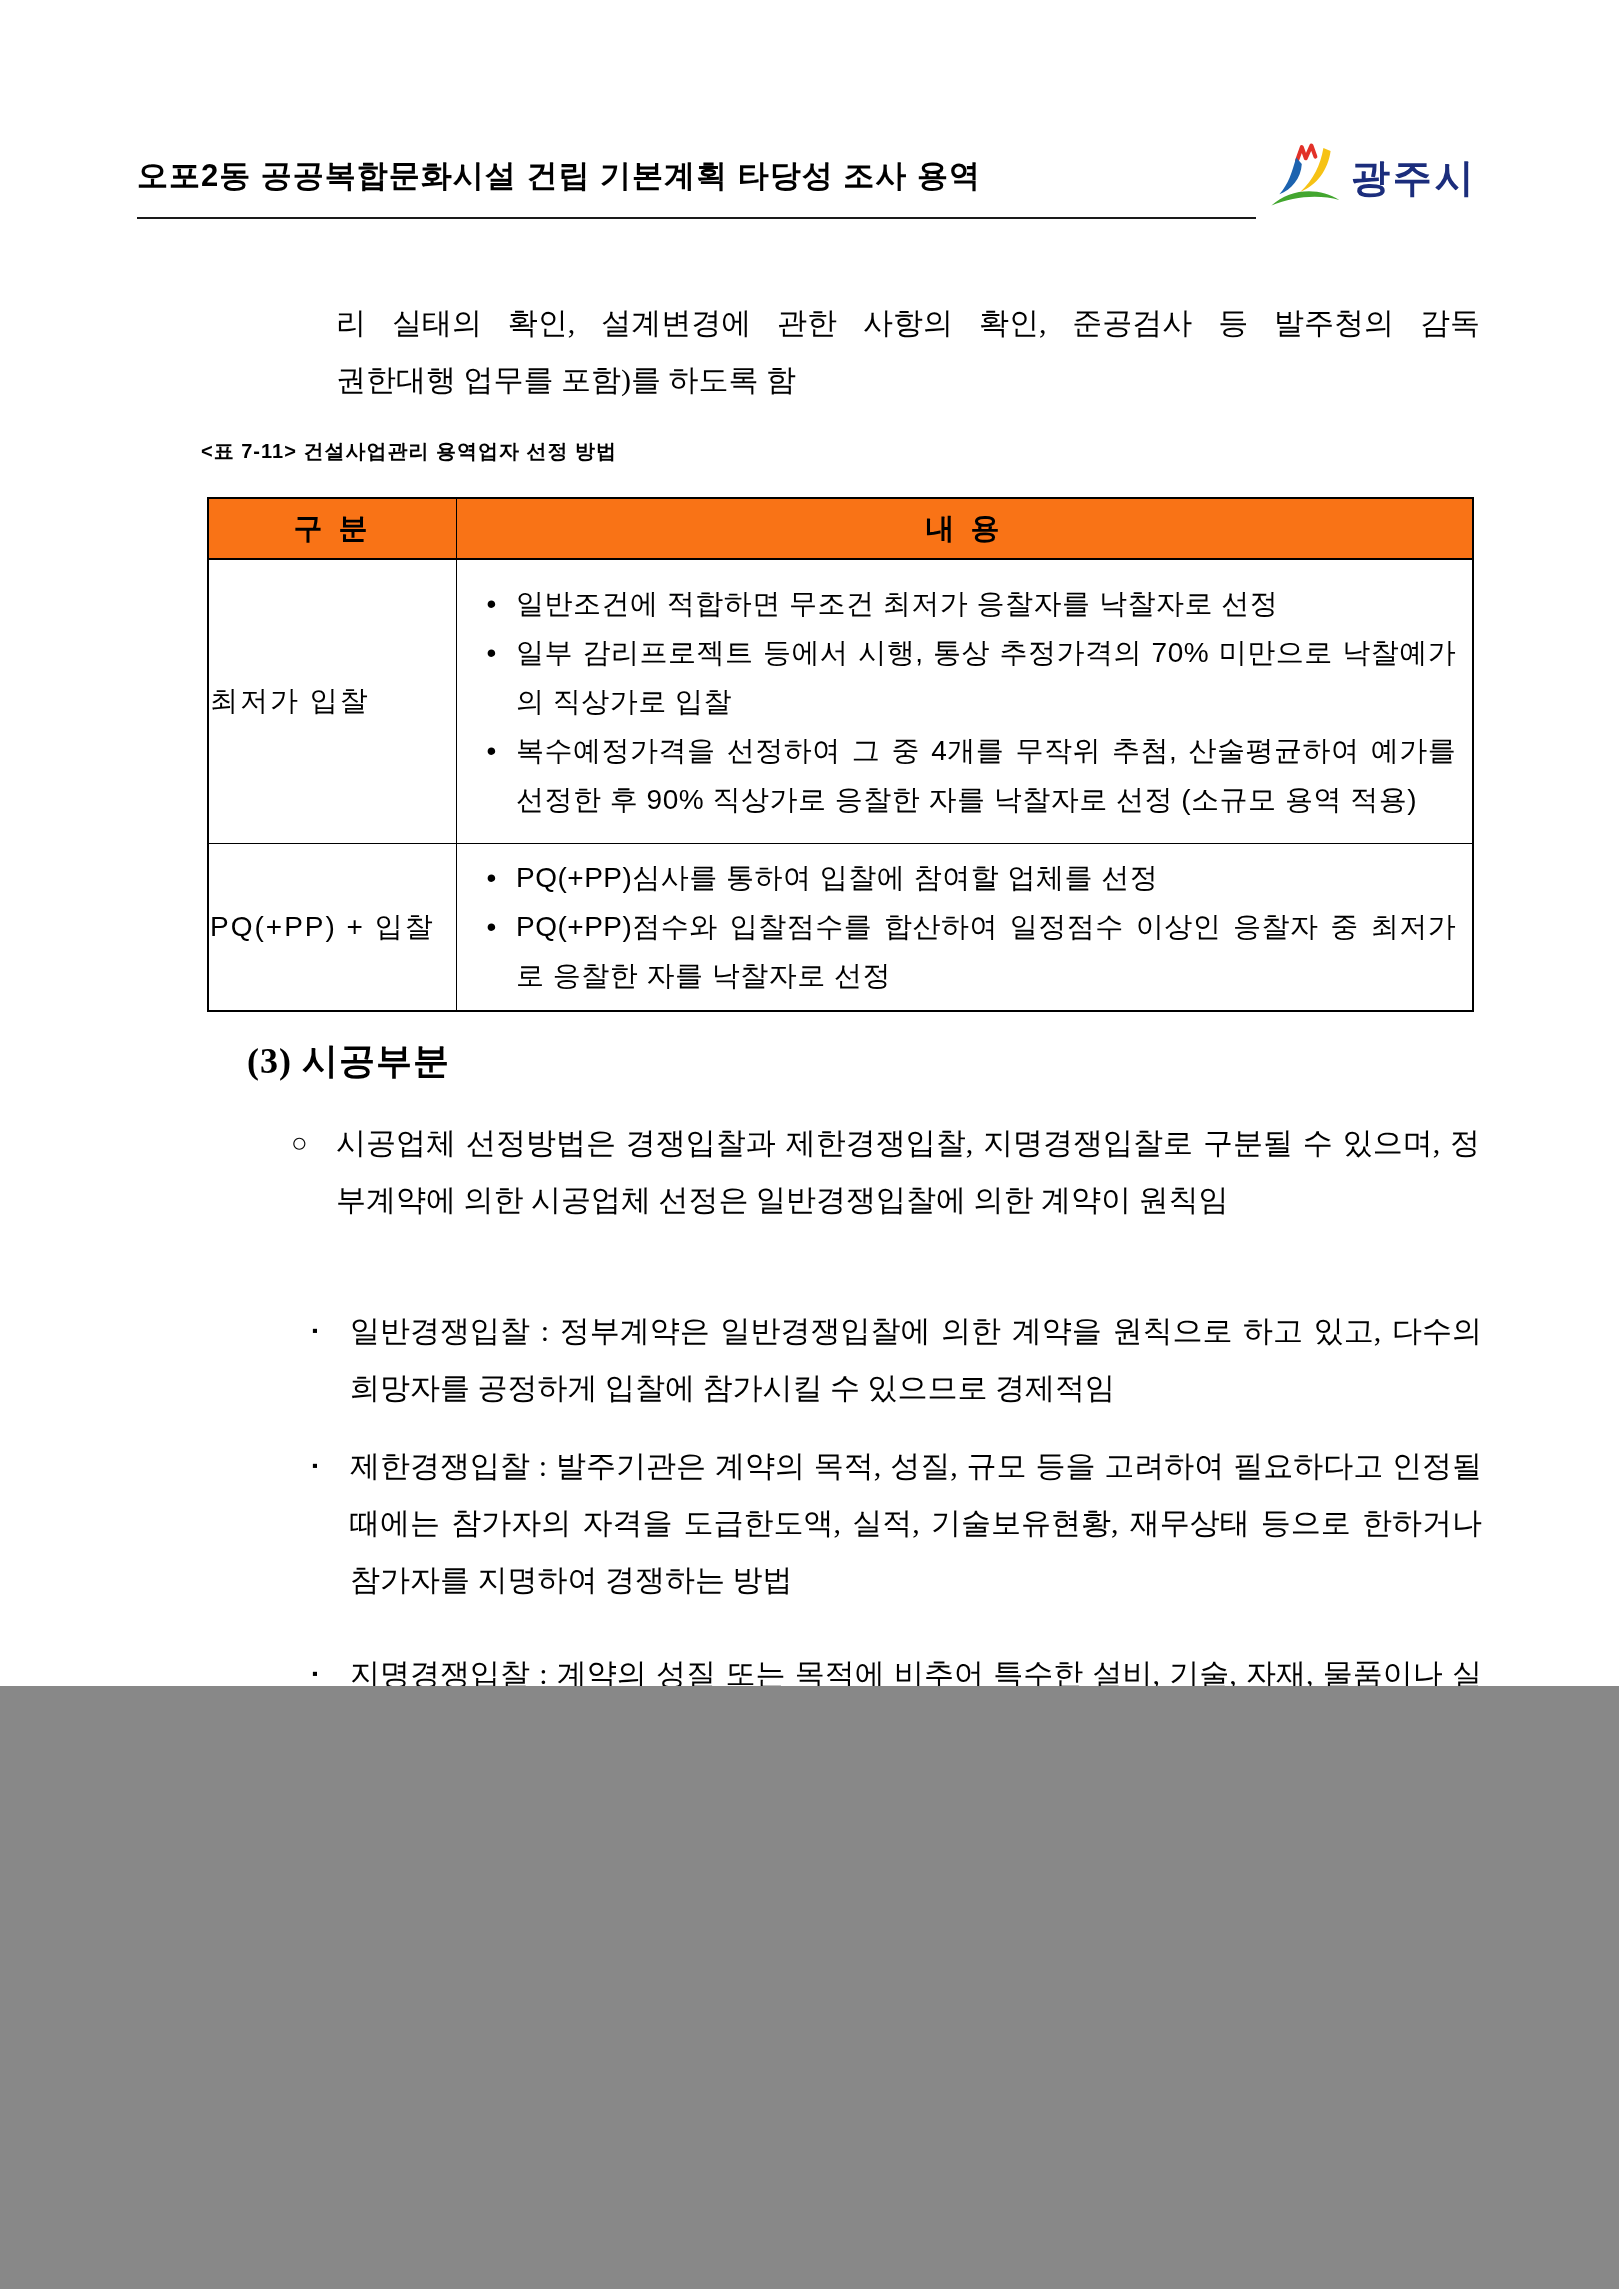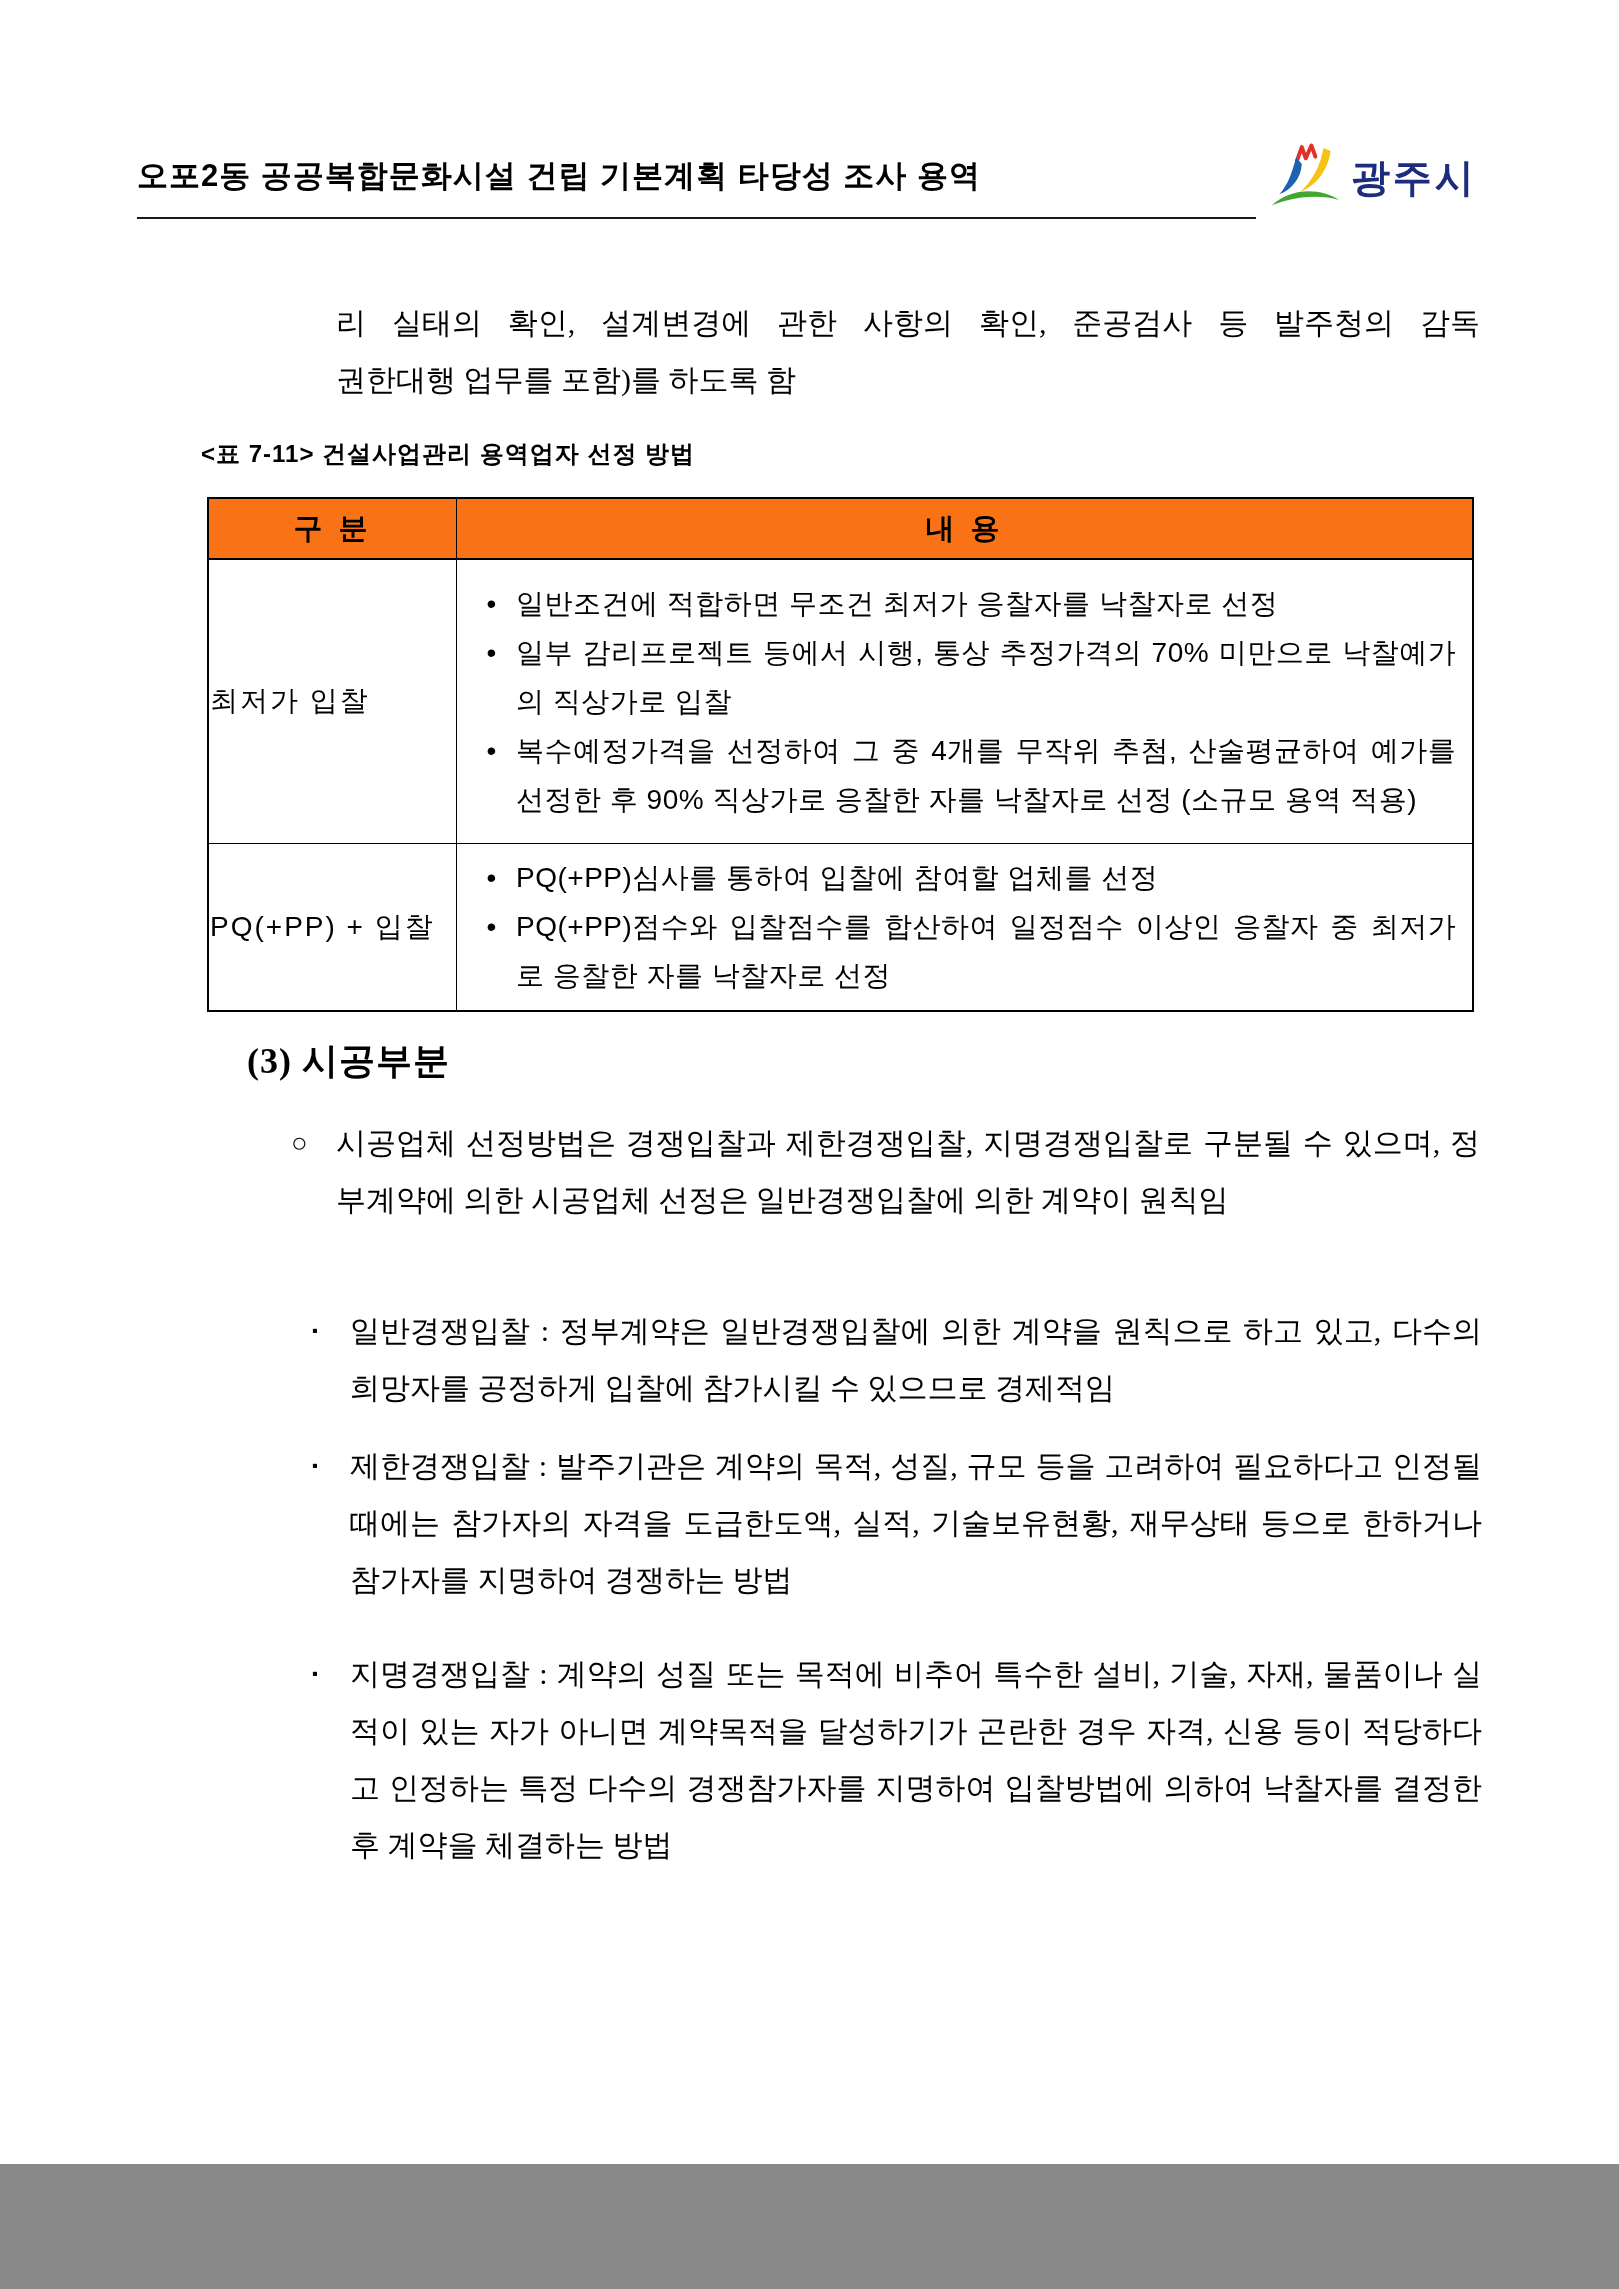--- a/index.html
+++ b/index.html
@@ -1,17 +1,17 @@
 <!DOCTYPE html>
 <html><head>
 <meta charset="utf-8">
 <style>
   html,body { margin:0; padding:0; background:#888; }
   .page {
-    position:relative; width:1619px; height:2164px; margin:0 auto;
+    position:relative; width:1619px; height:1686px; margin:0 auto;
     background:#ffffff; overflow:hidden; color:#000;
     font-family:"Liberation Serif","DejaVu Serif",serif;
   }
   
   .doc-title {
     position:absolute; left:137px; top:155px;
     font-family:"Liberation Sans","DejaVu Sans",sans-serif;
     font-weight:bold; font-size:31px; letter-spacing:1px; white-space:nowrap;
   }
   .header-rule {
@@ -28,21 +28,21 @@
     font-weight:bold; font-size:39px; color:#1b2d7c; letter-spacing:2.9px;
   }
   
   .intro { position:absolute; left:336px; top:294px; width:1144px;
     font-size:30px; line-height:57px; }
   .justify-full { text-align:justify; text-align-last:justify; }
   
   .tbl-caption {
     position:absolute; left:201px; top:438px;
     font-family:"Liberation Sans","DejaVu Sans",sans-serif;
-    font-weight:bold; font-size:24px; letter-spacing:1px;
+    font-weight:bold; font-size:20px; letter-spacing:1px;
   }
   table.sel-table {
     position:absolute; left:207px; top:497px; width:1267px;
     border-collapse:collapse; table-layout:fixed;
     font-family:"Liberation Sans","DejaVu Sans",sans-serif; font-size:28px;
     border:2px solid #000;
   }
   .sel-table th, .sel-table td { border:1.5px solid #000; }
   .sel-table th {
     background:#f97316; height:57px; font-weight:bold; font-size:29px;

